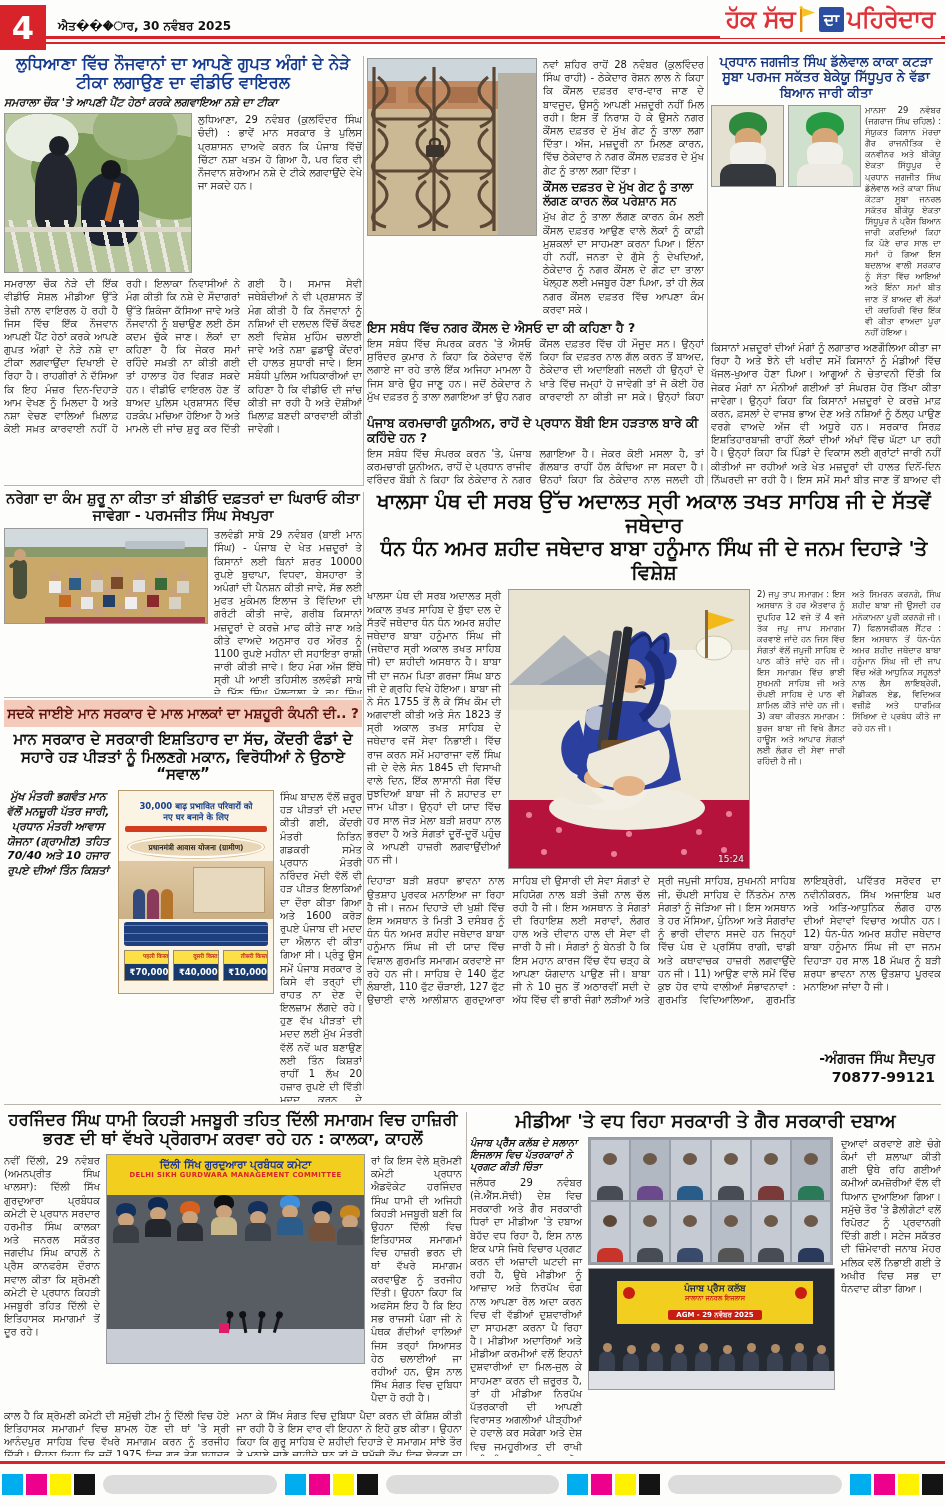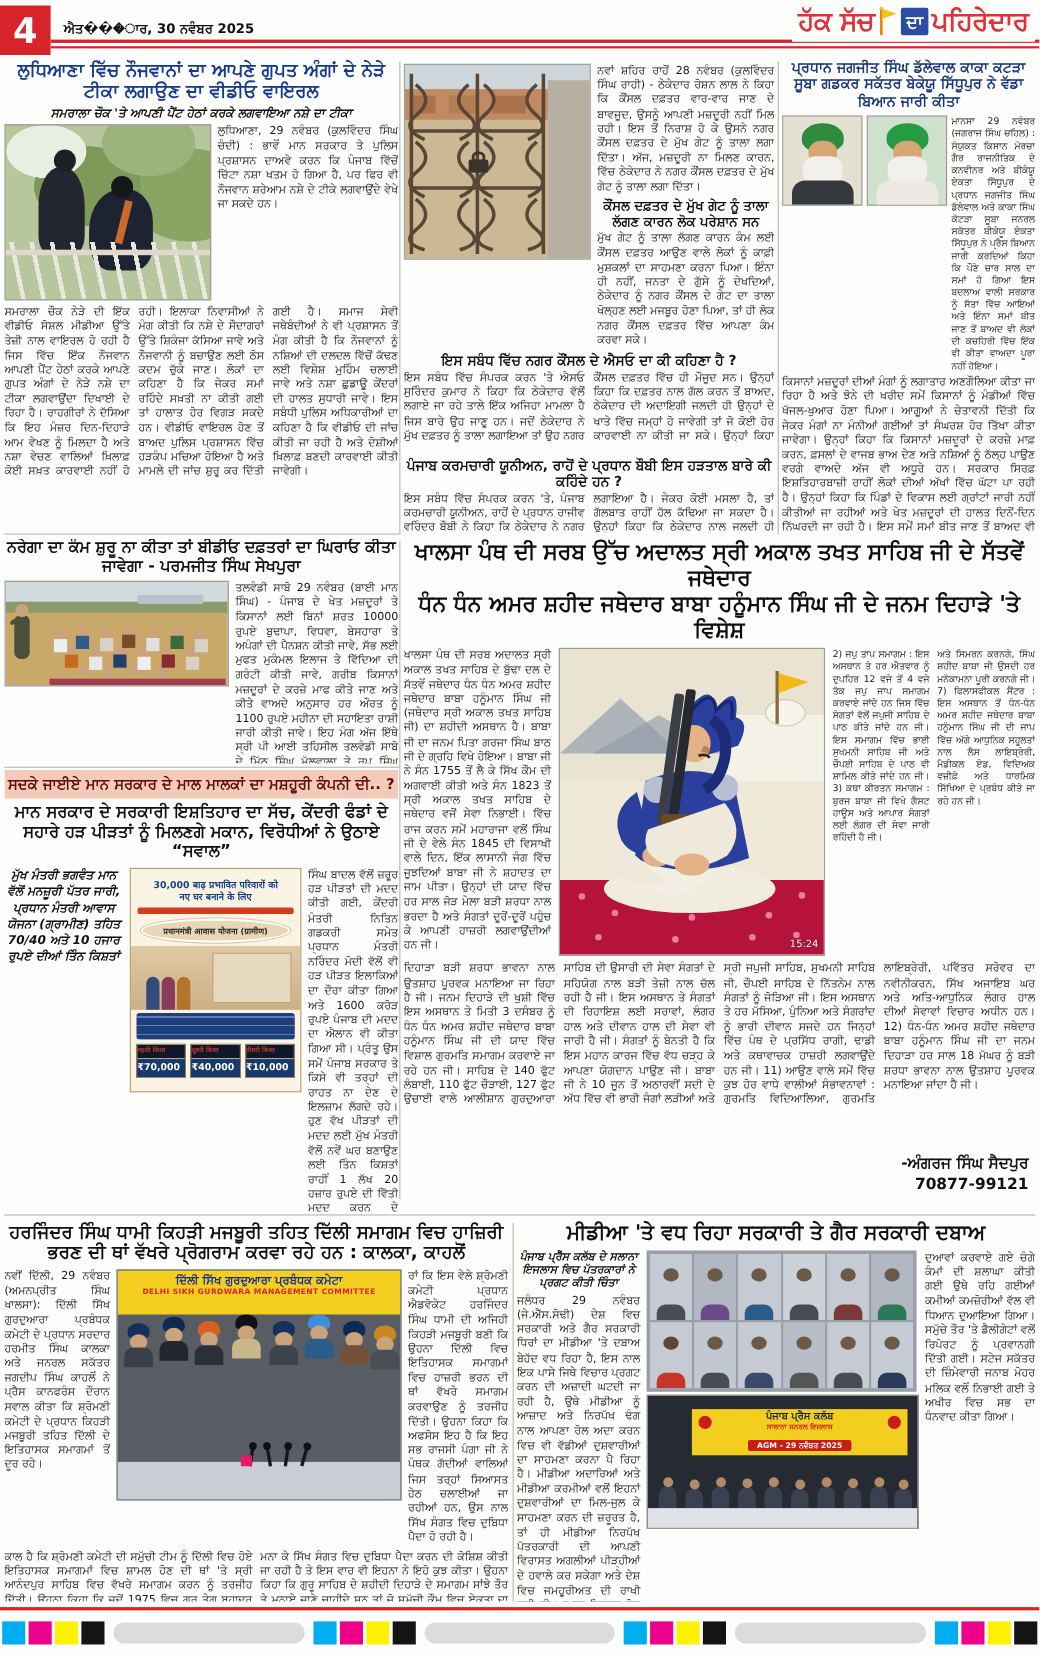--- a/index.html
+++ b/index.html
@@ -7,21 +7,21 @@
     width:945px;height:1507px;position:relative;background:#fdfdfb;
     font-family:"DejaVu Sans",sans-serif;color:#111;overflow:hidden;
   }
   .abs{position:absolute;}
   .art{position:absolute;overflow:hidden;}
   .bodytxt{font-size:10px;line-height:1.32;text-align:justify;color:#161616;}
   .cols2{column-count:2;column-gap:8px;}
   .cols3{column-count:3;column-gap:8px;}
   .cols4{column-count:4;column-gap:8px;}
   .hl{font-weight:bold;text-align:center;line-height:1.18;}
-  .sub{font-weight:bold;text-align:center;line-height:1.2;}
+  .sub{font-weight:bold;line-height:1.2;}
   .vrule{position:absolute;width:1px;background:#b9b5ad;}
   .hrule{position:absolute;height:1px;background:#b9b5ad;}
 
   
   .pagenum{left:0;top:5px;width:46px;height:45px;background:#d8232a;color:#fff;
     display:flex;align-items:center;justify-content:center;font-size:32px;font-weight:bold;}
   .hdate{left:58px;top:19px;font-size:12px;font-weight:bold;}
   .rule-a{left:46px;top:36px;width:899px;height:3px;background:#d8232a;}
   .rule-b{left:46px;top:42px;width:899px;height:2px;background:#d8232a;}
   .masthead{right:4px;top:2px;background:#fdfdfb;padding:3px 6px 5px;display:flex;align-items:center;gap:3px;z-index:5;margin-left:36px;}
@@ -81,21 +81,21 @@
   .ad-t1{color:#16418d;font-weight:bold;font-size:8.5px;text-align:center;margin-top:10px;line-height:1.25;}
   .ad-red{height:6px;background:#d43c20;margin:4px 6px;border-radius:2px;}
   .ad-oval{margin:2px auto 0;width:128px;border:2.5px solid #fff;border-radius:50%;background:#e9d6b4;
     color:#2a2a2a;font-weight:bold;font-size:7.5px;text-align:center;padding:4px 2px;box-shadow:0 0 0 1px #d9c49a;}
   .ad-photo{position:relative;height:58px;margin-top:3px;background:linear-gradient(#dfc9a4,#cbb086);}
   .ad-house{position:absolute;right:8px;top:6px;width:70px;height:44px;background:#e7d9bd;border:1px solid #b59c72;}
   .ad-p{position:absolute;bottom:0;width:12px;height:30px;border-radius:6px 6px 0 0;}
   .ad-blue{margin:3px 5px;background:#1d3f7d;height:24px;border-radius:3px;
     background-image:repeating-linear-gradient(#1d3f7d 0 3px,#5f7db1 3px 4px,#1d3f7d 4px 8px);}
   .ad-insts{display:flex;gap:4px;margin:4px 5px 0;}
-  .ad-inst{flex:1;border:1px solid #9a8a6a;background:#0f172a;text-align:left;}
+  .ad-inst{flex:1;border:1px solid #9a8a6a;background:#fde047;text-align:right;}
   .ad-inst .lb{color:#c0392b;font-size:5.8px;font-weight:bold;padding:2px 0;border-bottom:1px solid #d8cdb6;line-height:1.3;}
   .ad-inst .am{background:#173a6e;color:#fff;font-weight:bold;font-size:8.5px;padding:3px 0;}
 
   
   .a7 .hl{font-size:16.5px;}
   .ph-dsgmc{width:257px;height:208px;background:#585d64;}
   .dsg-banner{position:absolute;left:0;top:0;width:100%;height:40px;background:#f2ce1e;text-align:center;}
   .dsg-l1{color:#1a2f8f;font-weight:bold;font-size:10.5px;padding-top:3px;}
   .dsg-l2{color:#d8232a;font-weight:bold;font-size:6.8px;letter-spacing:.4px;}
   .person{position:absolute;width:26px;height:40px;}
@@ -107,21 +107,21 @@
   .mic:after{content:"";position:absolute;top:-6px;left:-2px;width:7px;height:7px;border-radius:50%;background:#101114;}
 
   
   .a8 .hl{font-size:18.5px;}
   .a8 .sub{font-size:10px;font-style:italic;margin-bottom:3px;}
   .collage{width:245px;height:128px;background:#9aa0ab;display:grid;grid-template-columns:repeat(6,1fr);grid-template-rows:repeat(2,1fr);gap:2px;padding:2px;box-sizing:border-box;}
   .face{position:relative;background:#c6cbd3;overflow:hidden;}
   .face i{position:absolute;left:50%;top:22%;width:14px;height:12px;margin-left:-7px;border-radius:50%;background:#6d594a;}
   .face u{position:absolute;left:50%;bottom:0;width:26px;height:14px;margin-left:-13px;border-radius:8px 8px 0 0;background:#474c55;}
   .agm{width:245px;height:120px;background:#262a33;position:relative;overflow:hidden;margin-top:3px;}
-  .agm-banner{position:absolute;left:40px;top:12px;width:196px;background:#f2ce1e;text-align:center;padding:2px 0 3px;}
+  .agm-banner{position:absolute;left:28px;top:12px;width:196px;background:#f2ce1e;text-align:center;padding:2px 0 3px;}
   .agm-l1{color:#14203f;font-weight:bold;font-size:9px;}
   .agm-l2{color:#c81d12;font-weight:bold;font-size:6.5px;}
   .agm-l3{display:inline-block;background:#c81d12;color:#fff;font-weight:bold;font-size:7px;padding:1px 8px;margin-top:1px;border-radius:2px;}
   .agm-table{position:absolute;left:0;bottom:0;width:100%;height:18px;background:#dfe2e6;}
   .agm-man{position:absolute;bottom:16px;width:16px;height:22px;border-radius:8px 8px 0 0;background:#3a4150;}
   .agm-man:before{content:"";position:absolute;left:4px;top:-8px;width:9px;height:9px;border-radius:50%;background:#b08b66;}
 
   
   .footrule{left:0;top:1461px;width:945px;height:3px;background:#d8232a;}
   .regrow{left:0;top:1472px;width:945px;height:24px;display:flex;align-items:center;gap:6px;}
@@ -223,21 +223,21 @@
     </div>
   </div>
   <div class="sub">ਇਸ ਸਬੰਧ ਵਿੱਚ ਨਗਰ ਕੌਂਸਲ ਦੇ ਐਸਓ ਦਾ ਕੀ ਕਹਿਣਾ ਹੈ ?</div>
   <div class="bodytxt cols2" style="height:74px;">ਇਸ ਸਬੰਧ ਵਿੱਚ ਸੰਪਰਕ ਕਰਨ 'ਤੇ ਐਸਓ ਸੁਰਿੰਦਰ ਕੁਮਾਰ ਨੇ ਕਿਹਾ ਕਿ ਠੇਕੇਦਾਰ ਵੱਲੋਂ ਲਗਾਏ ਜਾ ਰਹੇ ਤਾਲੇ ਇੱਕ ਅਜਿਹਾ ਮਾਮਲਾ ਹੈ ਜਿਸ ਬਾਰੇ ਉਹ ਜਾਣੂ ਹਨ। ਜਦੋਂ ਠੇਕੇਦਾਰ ਨੇ ਮੁੱਖ ਦਫ਼ਤਰ ਨੂੰ ਤਾਲਾ ਲਗਾਇਆ ਤਾਂ ਉਹ ਨਗਰ ਕੌਂਸਲ ਦਫ਼ਤਰ ਵਿੱਚ ਹੀ ਮੌਜੂਦ ਸਨ। ਉਨ੍ਹਾਂ ਕਿਹਾ ਕਿ ਦਫ਼ਤਰ ਨਾਲ ਗੱਲ ਕਰਨ ਤੋਂ ਬਾਅਦ, ਠੇਕੇਦਾਰ ਦੀ ਅਦਾਇਗੀ ਜਲਦੀ ਹੀ ਉਨ੍ਹਾਂ ਦੇ ਖਾਤੇ ਵਿੱਚ ਜਮ੍ਹਾਂ ਹੋ ਜਾਵੇਗੀ ਤਾਂ ਜੋ ਕੋਈ ਹੋਰ ਕਾਰਵਾਈ ਨਾ ਕੀਤੀ ਜਾ ਸਕੇ। ਉਨ੍ਹਾਂ ਕਿਹਾ ਕਿ ਨਗਰ ਕੌਂਸਲ ਲਈ ਠੇਕੇਦਾਰ ਵੱਲੋਂ ਕੀਤੇ ਗਏ ਕੰਮ ਦਾ ਭੁਗਤਾਨ ਕਰਨਾ ਨਗਰ ਕੌਂਸਲ ਦੀ ਜ਼ਿੰਮੇਵਾਰੀ ਹੈ।</div>
   <div class="sub">ਪੰਜਾਬ ਕਰਮਚਾਰੀ ਯੂਨੀਅਨ, ਰਾਹੋਂ ਦੇ ਪ੍ਰਧਾਨ ਬੌਬੀ ਇਸ ਹੜਤਾਲ ਬਾਰੇ ਕੀ ਕਹਿੰਦੇ ਹਨ ?</div>
   <div class="bodytxt cols2" style="height:64px;">ਇਸ ਸਬੰਧ ਵਿੱਚ ਸੰਪਰਕ ਕਰਨ 'ਤੇ, ਪੰਜਾਬ ਕਰਮਚਾਰੀ ਯੂਨੀਅਨ, ਰਾਹੋਂ ਦੇ ਪ੍ਰਧਾਨ ਰਾਜੀਵ ਵਰਿੰਦਰ ਬੌਬੀ ਨੇ ਕਿਹਾ ਕਿ ਠੇਕੇਦਾਰ ਨੇ ਨਗਰ ਕੌਂਸਲ ਦੇ ਮੁੱਖ ਦਫ਼ਤਰ ਦੇ ਗੇਟ ਨੂੰ ਤਾਲਾ ਲਗਾਇਆ ਹੈ। ਜੇਕਰ ਕੋਈ ਮਸਲਾ ਹੈ, ਤਾਂ ਗੱਲਬਾਤ ਰਾਹੀਂ ਹੱਲ ਕੱਢਿਆ ਜਾ ਸਕਦਾ ਹੈ। ਉਨ੍ਹਾਂ ਕਿਹਾ ਕਿ ਠੇਕੇਦਾਰ ਨਾਲ ਜਲਦੀ ਹੀ ਸਮੱਸਿਆ ਦਾ ਹੱਲ ਕੱਢਿਆ ਜਾਵੇਗਾ ਅਤੇ ਨਗਰ ਨਿਗਮ ਦਫ਼ਤਰ ਨੂੰ ਵੀ ਠੇਕੇਦਾਰ ਨੂੰ ਜਲਦੀ ਭੁਗਤਾਨ ਕਰਨਾ ਚਾਹੀਦਾ ਹੈ। ਇਸ ਹੜਤਾਲ ਬਾਰੇ ਕੌਂਸਲ ਦੇ ਲੇਖਾ ਮਨੋਜ ਕੁਮਾਰ ਨਾਲ ਸੰਪਰਕ ਕਰਨ ਦੀ ਕੋਸ਼ਿਸ਼ ਕੀਤੀ, ਪਰ ਉਨ੍ਹਾਂ ਨਾਲ ਸੰਪਰਕ ਨਹੀਂ ਹੋ ਸਕਿਆ।</div>
 
 </div>
 
 <div class="art a3" style="left:711px;top:54px;width:230px;height:430px;">
-  <div class="hl">ਪ੍ਰਧਾਨ ਜਗਜੀਤ ਸਿੰਘ ਡੱਲੇਵਾਲ ਕਾਕਾ ਕਟੜਾ ਸੂਬਾ ਗਡਕਰ ਸਕੱਤਰ ਬੇਕੇਯੂ ਸਿੱਧੂਪੁਰ ਨੇ ਵੱਡਾ ਬਿਆਨ ਜਾਰੀ ਕੀਤਾ</div>
+  <div class="hl">ਪ੍ਰਧਾਨ ਜਗਜੀਤ ਸਿੰਘ ਡੱਲੇਵਾਲ ਕਾਕਾ ਕਟੜਾ ਸੂਬਾ ਪਰਮਜ ਸਕੱਤਰ ਬੇਕੇਯੂ ਸਿੱਧੂਪੁਰ ਨੇ ਵੱਡਾ ਬਿਆਨ ਜਾਰੀ ਕੀਤਾ</div>
   <div style="display:flex;gap:4px;margin:5px 0 3px;">
     <div class="portrait">
       <div class="p-turban"></div>
       <div class="p-face"></div>
       <div class="p-beard"></div>
       <div class="p-body"></div>
     </div>
     <div class="portrait v2">
       <div class="p-turban"></div>
       <div class="p-face"></div>

